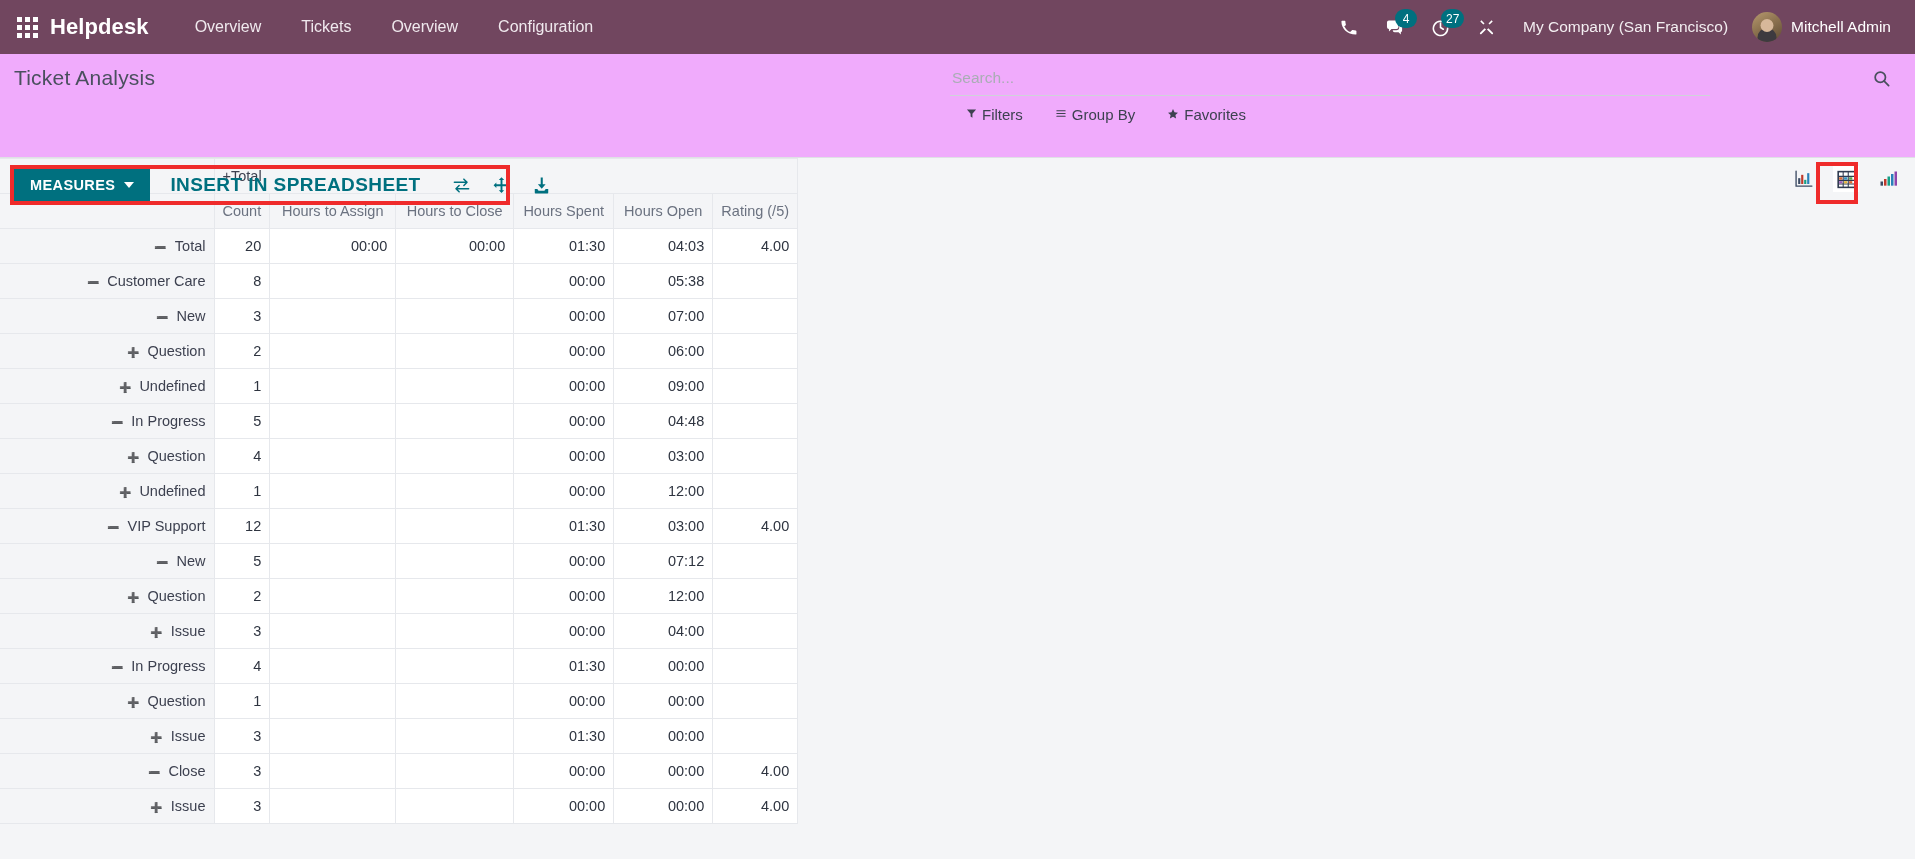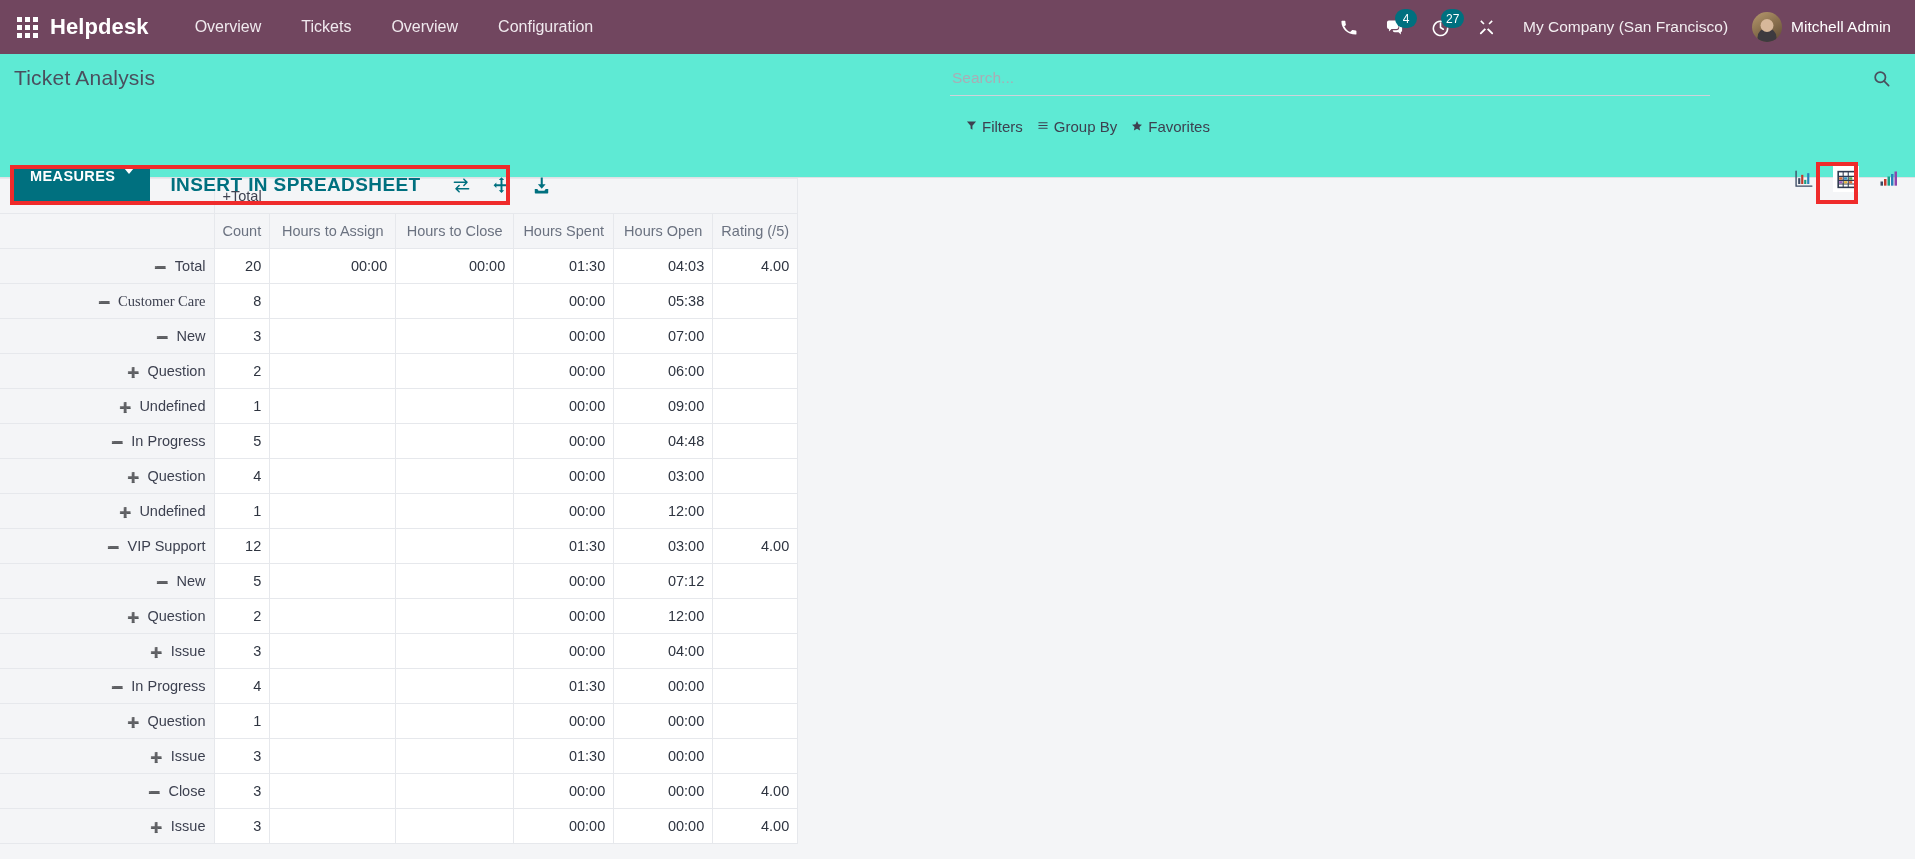--- a/index.html
+++ b/index.html
@@ -108,24 +108,24 @@
     position: absolute; left: 50%; top: 22%;
     transform: translateX(-50%);
     width: 13px; height: 13px; border-radius: 50%;
     background: #d7b89a;
     z-index: 2;
   }
   .username { font-size: 15.5px; color: #ffffff; white-space: nowrap; }
 
   
   .control-panel {
-    background: #5eead4;
+    background: #f0abfc;
     border-bottom: 1px solid #dfe1e5;
     position: relative;
-    height: 124px;
+    height: 104px;
     text-decoration: underline;
   }
   .cp-title {
     position: absolute;
     left: 14px; top: 12px;
     font-size: 21px;
     color: #4a4f5e;
     letter-spacing: .2px;
   }
 
@@ -153,22 +153,22 @@
   .search-mag {
     position: absolute;
     left: 1872px; top: 15px;
     color: #4a4f5e;
     cursor: pointer;
   }
 
   
   .filter-row {
     position: absolute;
-    left: 966px; top: 64px;
-    display: flex; align-items: center; gap: 14px;
+    left: 966px; top: 52px;
+    display: flex; align-items: center; gap: 32px;
   }
   .filter-item {
     display: flex; align-items: center; gap: 5px;
     font-size: 15px;
     color: #3d4150;
     cursor: pointer;
     white-space: nowrap;
   }
   .filter-item .gi { font-size: 12px; line-height: 1; }
 
@@ -182,21 +182,21 @@
   .btn-measures {
     background: #00707f;
     color: #ffffff;
     border: 0;
     height: 34px;
     padding: 0 16px;
     font-size: 14.5px;
     font-weight: bold;
     letter-spacing: .4px;
     cursor: pointer;
-    display: flex; align-items: flex-start; gap: 9px;
+    display: flex; align-items: center; gap: 9px;
     font-family: "Liberation Sans", sans-serif;
   }
   .caret-down {
     width: 0; height: 0;
     border-left: 5px solid transparent;
     border-right: 5px solid transparent;
     border-top: 6px solid #ffffff;
   }
   .btn-spreadsheet {
     background: transparent;
@@ -518,21 +518,21 @@
         <tr>
           <td class="rowlabel" style="padding-right: 8px;"><span class="tog" style="font-size: 10px;">➖</span><span>Total</span></td>
           <td class="val">20</td>
           <td class="val">00:00</td>
           <td class="val">00:00</td>
           <td class="val">01:30</td>
           <td class="val">04:03</td>
           <td class="val">4.00</td>
         </tr>
         <tr>
-          <td class="rowlabel" style="padding-right: 8px; font-family: Liberation Serif, serif;"><span class="tog" style="font-size: 10px;">➖</span><span>Customer Care</span></td>
+          <td class="rowlabel" style="padding-right: 8px;"><span class="tog" style="font-size: 10px;">➖</span><span>Customer Care</span></td>
           <td class="val">8</td>
           <td class="val empty"></td>
           <td class="val empty"></td>
           <td class="val">00:00</td>
           <td class="val">05:38</td>
           <td class="val empty"></td>
         </tr>
         <tr>
           <td class="rowlabel" style="padding-right: 8px;"><span class="tog" style="font-size: 10px;">➖</span><span>New</span></td>
           <td class="val">3</td>

